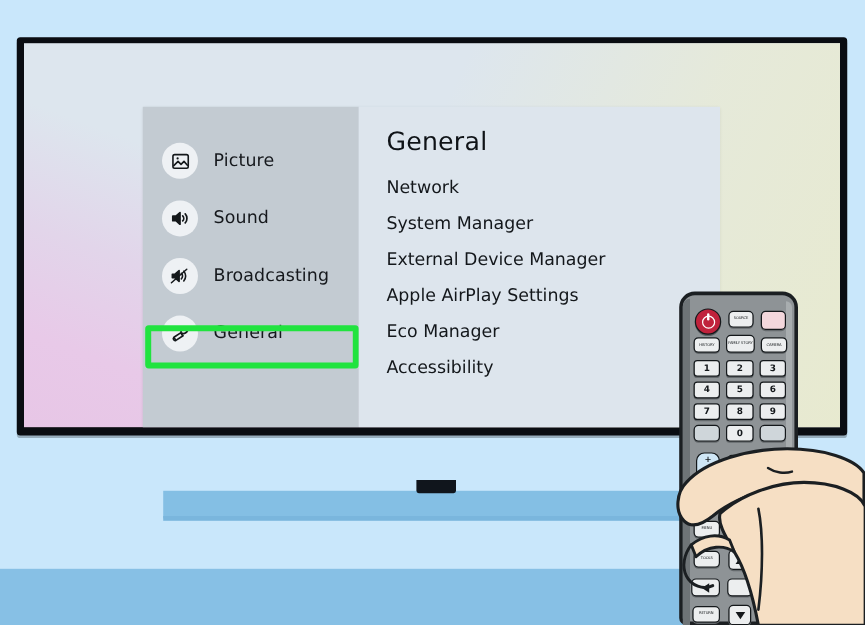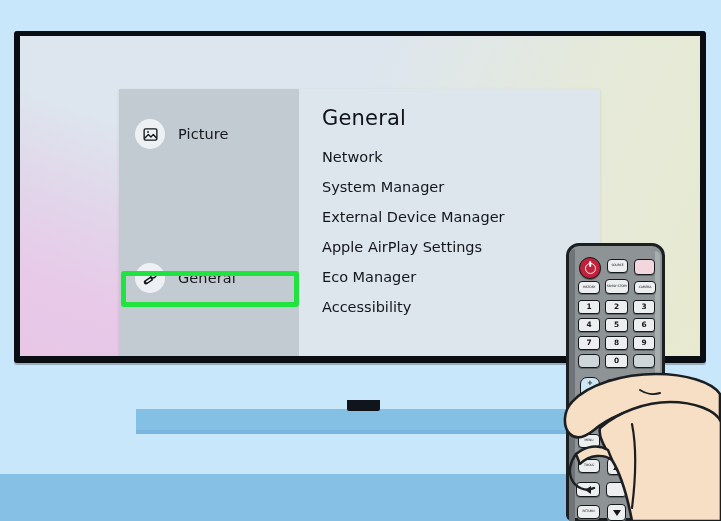--- a/index.html
+++ b/index.html
@@ -111,21 +111,42 @@
               <span class="side-ic">
                 <svg width="17" height="17" viewBox="0 0 24 24" fill="none" stroke="#14181b" stroke-width="1.9">
                   <rect x="3" y="4" width="18" height="16" rx="2"></rect>
                   <path d="M4 17l5-5 3.5 3.5L16 12l4 4.5" stroke-linecap="round" stroke-linejoin="round"></path>
                   <circle cx="8.5" cy="8.5" r="1.3" fill="#14181b" stroke="none"></circle>
                 </svg>
               </span>
               <span class="side-lb">Picture</span>
             </div>
 
-
+            <div class="side-item" style="top:70px">
+              <span class="side-ic">
+                <svg width="18" height="18" viewBox="0 0 24 24" fill="none" stroke="#14181b" stroke-width="1.9">
+                  <path d="M4 9.5h3.5L12 5.5v13L7.5 14.5H4z" fill="#14181b" stroke-linejoin="round"></path>
+                  <path d="M15 9.2a4 4 0 010 5.6" stroke-linecap="round"></path>
+                  <path d="M17.8 7a7.5 7.5 0 010 10" stroke-linecap="round"></path>
+                </svg>
+              </span>
+              <span class="side-lb">Sound</span>
+            </div>
+
+            <div class="side-item" style="top:118px">
+              <span class="side-ic">
+                <svg width="18" height="18" viewBox="0 0 24 24" fill="none" stroke="#14181b" stroke-width="1.8">
+                  <path d="M3.5 10h3L11 6v12L6.5 14h-3z" fill="#14181b" stroke-linejoin="round"></path>
+                  <path d="M13.5 9a4.3 4.3 0 010 6.2" stroke-linecap="round"></path>
+                  <path d="M16.2 6.7a8 8 0 010 10.8" stroke-linecap="round"></path>
+                  <path d="M2.5 19.5L19.5 4.5" stroke-linecap="round" stroke-width="1.7"></path>
+                </svg>
+              </span>
+              <span class="side-lb">Broadcasting</span>
+            </div>
 
             <div class="side-item" style="top:166px">
               <span class="side-ic">
                 <svg width="18" height="18" viewBox="0 0 24 24" fill="none" stroke="#14181b" stroke-width="1.9" stroke-linecap="round" stroke-linejoin="round">
                   <path d="M19 4.6a4.6 4.6 0 01-6.1 6.1L6.2 17.4a2.1 2.1 0 002.9 2.9l6.7-6.7A4.6 4.6 0 0119 4.6z" transform="rotate(12 12 12)"></path>
                   <path d="M7 18.2l1.2 1.2" transform="rotate(12 12 12)"></path>
                 </svg>
               </span>
               <span class="side-lb">General</span>
             </div>

